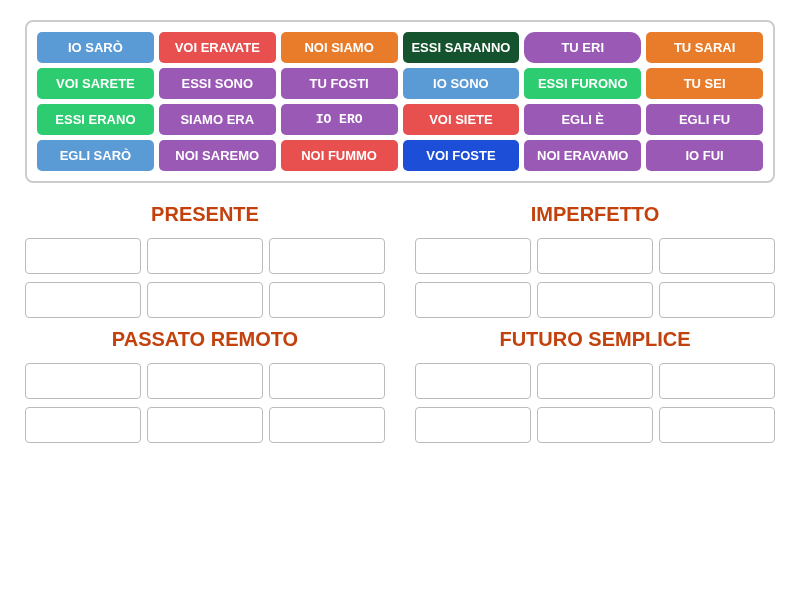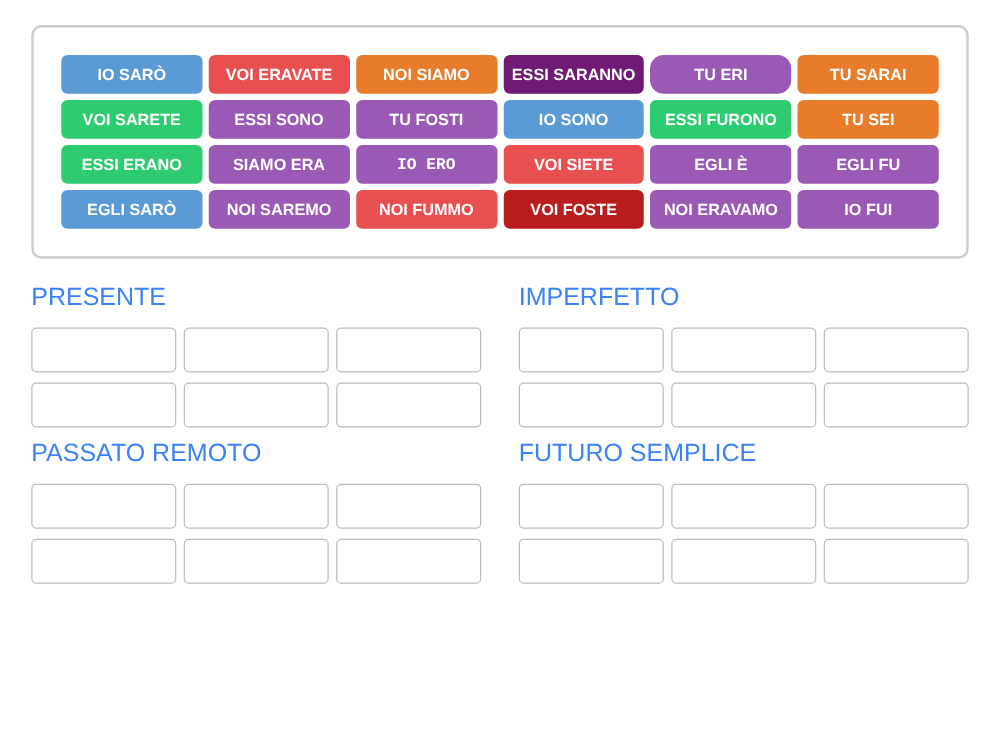--- a/index.html
+++ b/index.html
@@ -12,21 +12,21 @@
       display: flex;
       flex-direction: column;
       align-items: center;
       padding: 20px;
     }
 
     
     .word-bank {
       border: 2px solid #ccc;
       border-radius: 8px;
-      padding: 22px;
+      padding: 10px;
       display: grid;
       grid-template-columns: repeat(6, 1fr);
       gap: 5px;
       width: 750px;
       margin-bottom: 20px;
     }
 
     .word-tile {
       border-radius: 5px;
       color: white;
@@ -47,23 +47,24 @@
     }
 
     .category {
       display: flex;
       flex-direction: column;
       gap: 8px;
     }
 
     .category-title {
       font-size: 20px;
-      font-weight: normal;
+      font-weight: bold;
+      text-align: center;
       margin-bottom: 4px;
-      color: #3b82f6;
+      color: #c2410c;
     }
 
     .drop-row {
       display: grid;
       grid-template-columns: repeat(3, 1fr);
       gap: 6px;
     }
 
     .drop-zone {
       border: 1.5px solid #bbb;
@@ -72,39 +73,39 @@
       background: #fff;
     }
   </style>
 </head>
 <body>
 
 <div class="word-bank">
 <div class="word-tile" style="background-color: rgb(91, 155, 213);">IO SARÒ</div>
     <div class="word-tile" style="background-color: rgb(232, 79, 79);">VOI ERAVATE</div>
     <div class="word-tile" style="background-color: rgb(232, 124, 42);">NOI SIAMO</div>
-    <div class="word-tile" style="background-color: #701a75;">ESSI SARANNO</div>
+    <div class="word-tile" style="background-color: #14532d;">ESSI SARANNO</div>
     <div class="word-tile" style="background-color: rgb(155, 89, 182); border-radius: 11px;">TU ERI</div>
     <div class="word-tile" style="background-color: rgb(232, 124, 42);">TU SARAI</div>
     <div class="word-tile" style="background-color: rgb(46, 204, 113);">VOI SARETE</div>
     <div class="word-tile" style="background-color: rgb(155, 89, 182);">ESSI SONO</div>
     <div class="word-tile" style="background-color: rgb(155, 89, 182);">TU FOSTI</div>
     <div class="word-tile" style="background-color: rgb(91, 155, 213);">IO SONO</div>
     <div class="word-tile" style="background-color: rgb(46, 204, 113); text-align: center;">ESSI FURONO</div>
     <div class="word-tile" style="background-color: rgb(232, 124, 42);">TU SEI</div>
     <div class="word-tile" style="background-color: rgb(46, 204, 113);">ESSI ERANO</div>
     <div class="word-tile" style="background-color: rgb(155, 89, 182);">SIAMO ERA</div>
     <div class="word-tile" style="background-color: rgb(155, 89, 182); font-family: Liberation Mono, monospace;">IO ERO</div>
     <div class="word-tile" style="background-color: rgb(232, 79, 79);">VOI SIETE</div>
     <div class="word-tile" style="background-color: rgb(155, 89, 182);">EGLI È</div>
     <div class="word-tile" style="background-color: rgb(155, 89, 182);">EGLI FU</div>
     <div class="word-tile" style="background-color: rgb(91, 155, 213);">EGLI SARÒ</div>
     <div class="word-tile" style="background-color: rgb(155, 89, 182);">NOI SAREMO</div>
     <div class="word-tile" style="background-color: rgb(232, 79, 79);">NOI FUMMO</div>
-    <div class="word-tile" style="background-color: #b91c1c;">VOI FOSTE</div>
+    <div class="word-tile" style="background-color: #1d4ed8;">VOI FOSTE</div>
     <div class="word-tile" style="background-color: rgb(155, 89, 182);">NOI ERAVAMO</div>
     <div class="word-tile" style="background-color: rgb(155, 89, 182);">IO FUI</div>
   </div>
 
 <div class="categories">
 <div class="category">
       <div class="category-title">PRESENTE</div>
       <div class="drop-row">
         <div class="drop-zone"></div>
         <div class="drop-zone"></div>

